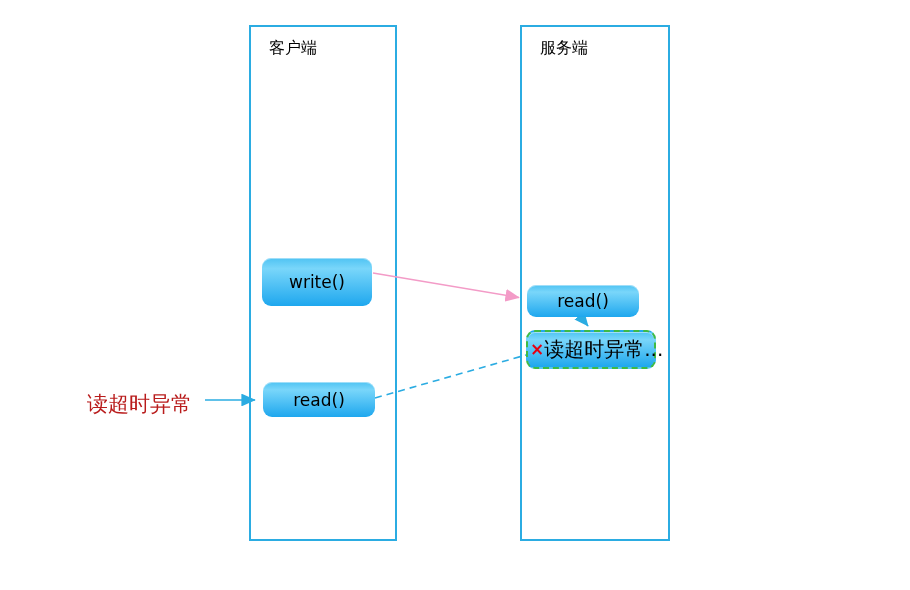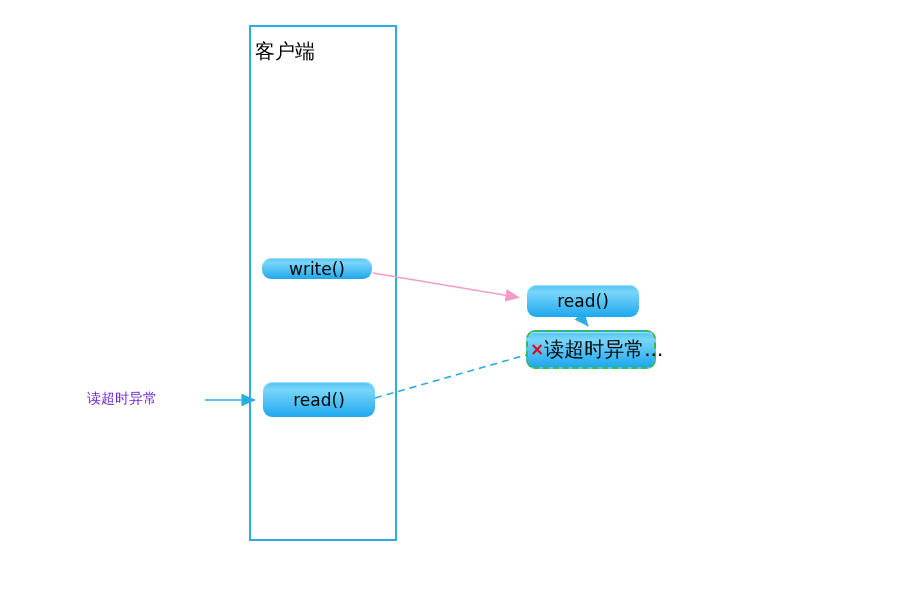--- a/index.html
+++ b/index.html
@@ -21,22 +21,22 @@
     height: 516px;
     background: #ffffff;
     border: 2px solid #2BACE2;
     box-sizing: border-box;
   }
   #lane-client { left: 249px; width: 148px; }
   #lane-server { left: 520px; width: 150px; }
   .lane-label {
     position: absolute;
     top: 11px;
-    left: 4px;
-    font-size: 20px;
+    left: 18px;
+    font-size: 16px;
     color: #000000;
     white-space: nowrap;
   }
   #edges {
     position: absolute;
     left: 0;
     top: 0;
     pointer-events: none;
   }
   .node {
@@ -45,53 +45,56 @@
     display: flex;
     align-items: center;
     justify-content: center;
     border-radius: 9px;
     background: linear-gradient(180deg, #4fc3f3 0%, #79d6fa 22%, #1ea7ee 100%);
     color: #000000;
     font-size: 17px;
     white-space: nowrap;
     box-shadow: inset 0 1px 0 rgba(255,255,255,0.45);
   }
-  #node-write       { left: 262px; top: 258px; width: 110px; height: 21px; }
+  #node-write       { left: 262px; top: 258px; width: 110px; height: 48px; }
   #node-server-read { left: 527px; top: 285px; width: 112px; height: 32px; }
   #node-client-read { left: 263px; top: 382px; width: 112px; height: 35px; }
   #node-timeout {
     left: 526px; top: 330px; width: 130px; height: 39px;
     border: 2px dashed #3FBB44;
     font-size: 20px;
     justify-content: flex-start;
     padding-left: 2px;
   }
   #node-timeout .err-mark {
     color: #E60012;
     font-size: 17px;
     font-weight: bold;
     line-height: 1;
     margin-right: 0px;
   }
   .annotation-label {
     position: absolute;
     left: 87px;
     top: 390px;
-    font-size: 14px;
-    color: #6d28d9;
+    font-size: 21px;
+    color: #b91c1c;
     white-space: nowrap;
   }
 </style>
 </head>
 <body>
 
 <div id="canvas">
 
   <div class="lane" id="lane-client">
     <div class="lane-label">客户端</div>
+  </div>
+  <div class="lane" id="lane-server">
+    <div class="lane-label">服务端</div>
   </div>
 
   <svg id="edges" width="910" height="590" viewBox="0 0 910 590">
     <defs>
       <marker id="mArrowBlue" markerWidth="10" markerHeight="8" refX="8.5" refY="4" orient="auto">
         <path d="M0,0 L9,4 L0,8 z" fill="#2BACE2"></path>
       </marker>
       <marker id="mArrowPink" markerWidth="10" markerHeight="8" refX="8.5" refY="4" orient="auto">
         <path d="M0,0 L9,4 L0,8 z" fill="#F39BC7"></path>
       </marker>

